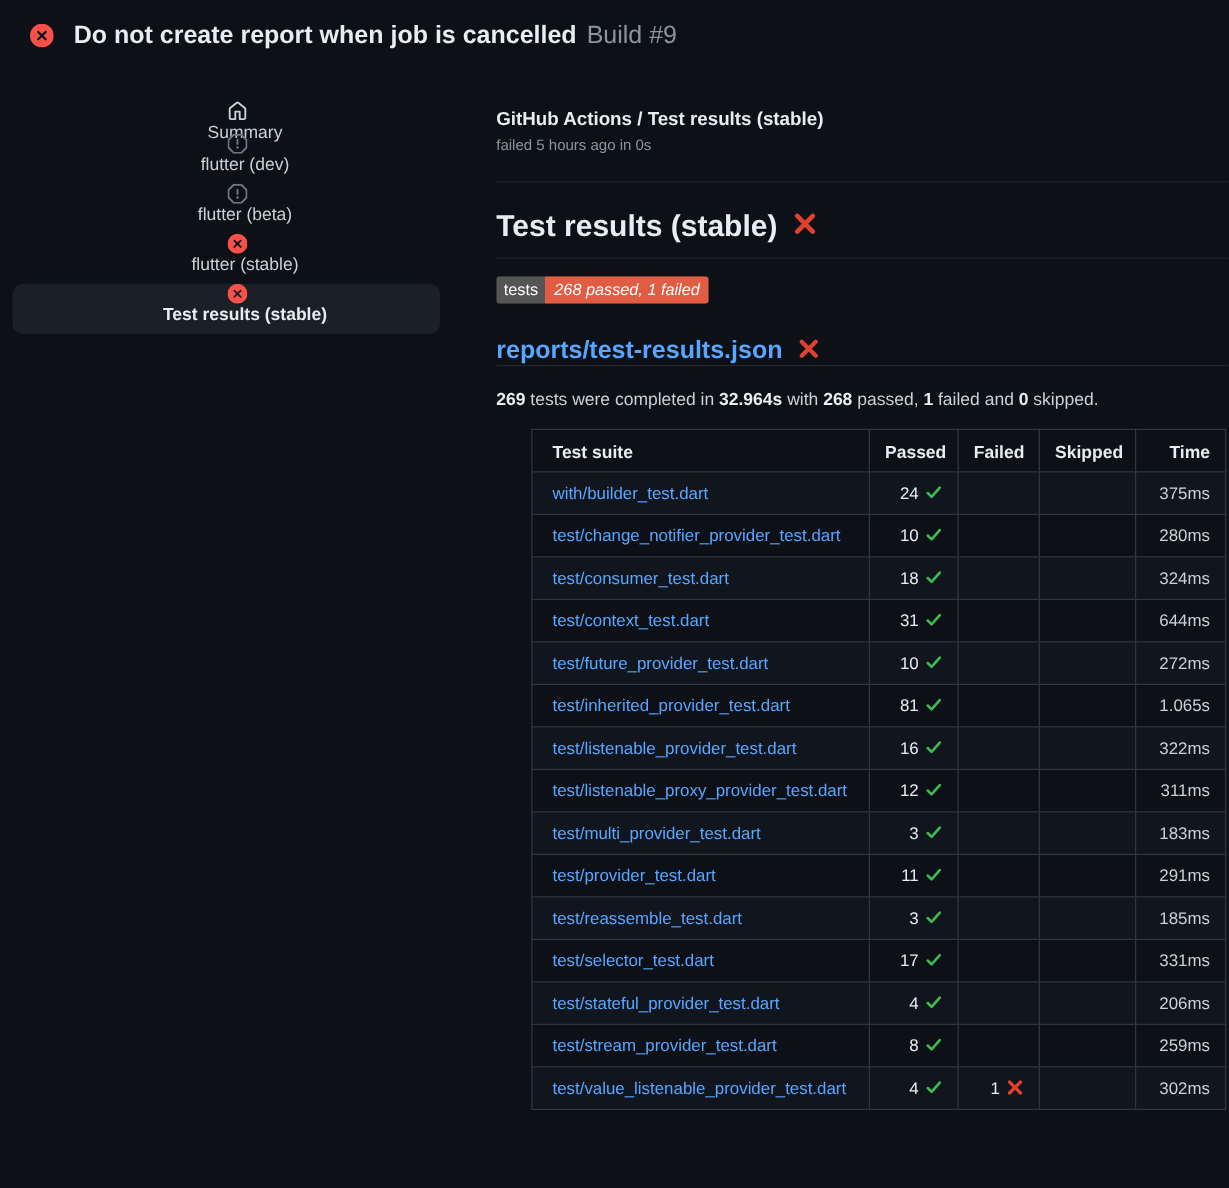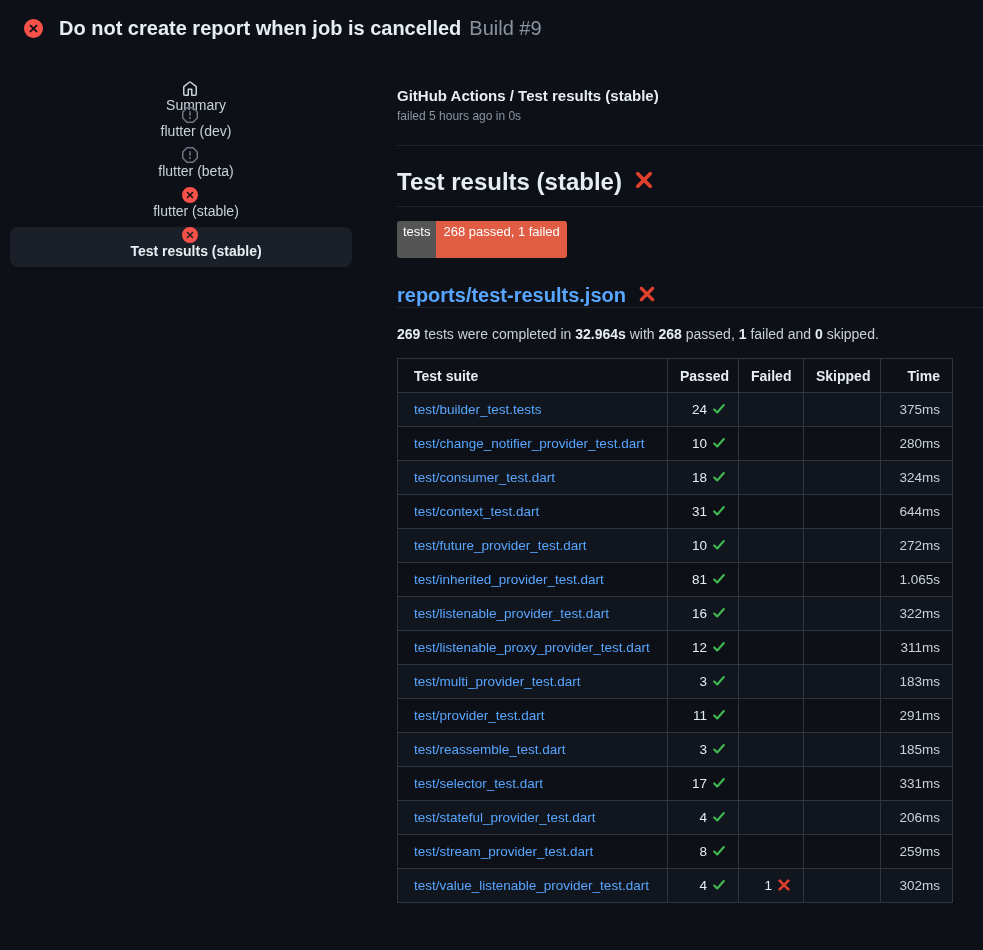--- a/index.html
+++ b/index.html
@@ -36,28 +36,28 @@
   .breadcrumb{font-size:15px; font-weight:700; color:var(--text); line-height:20px;}
   .run-meta{font-size:12px; color:var(--muted); margin-top:3px;}
   .divider{border:none; border-top:1px solid var(--border-muted); margin-top:22px;}
   
   .section-h1{display:flex; align-items:center; gap:12px; margin-top:22px;
     font-size:24px; font-weight:600; color:var(--text);
     padding-bottom:10px; border-bottom:1px solid var(--border-muted);}
   .badge{display:inline-flex; margin-top:14px; border-radius:3px; overflow:hidden;
     font-size:13px; font-weight:400; color:#ffffff; line-height:1;}
   .badge .badge-label{background:var(--badge-gray); padding:4px 6px 5px;}
-  .badge .badge-value{background:var(--badge-red); padding:4px 7px 20px;}
+  .badge .badge-value{background:var(--badge-red); padding:4px 7px 5px;font-style:italic;}
   .section-h2{display:flex; align-items:center; gap:12px; margin-top:26px;
     border-bottom:1px solid var(--border-muted);}
   .section-h2 a{font-size:20px; font-weight:700; color:var(--link); text-decoration:none; cursor:pointer;}
   .summary-line{margin-top:18px; font-size:14px; color:var(--text2);}
   .summary-line b{color:var(--text); font-weight:700;}
   
-  table.results{border-collapse:collapse; margin-top:16px; width:555px; table-layout:fixed;}
+  table.results{border-collapse:collapse; margin-top:16px; width:555px; table-layout:fixed;margin-left:28px;}
   .results th,.results td{border:1px solid var(--border); height:34px; vertical-align:middle;}
   .results th{font-size:14px; font-weight:700; color:var(--text); padding:6px 12px; text-align:right;}
   .results th.suite{ text-align:left; padding-left:16px;}
   .results td{font-size:13.5px; color:var(--text2); padding:6px 12px; text-align:right; white-space:nowrap;}
   .results td.suite{text-align:left; padding-left:16px;}
   .results td.suite a{color:var(--link); text-decoration:none; cursor:pointer;}
   .results tr:nth-child(odd) td{background:var(--row-alt);}
   .results td .val{color:var(--text); }
   .results td svg{vertical-align:-2px; margin-left:5px;}
   .col-suite{width:270px;} .col-passed{width:71px;} .col-failed{width:65px;}
@@ -165,21 +165,21 @@
           <tr>
             <th class="suite">Test suite</th>
             <th>Passed</th>
             <th>Failed</th>
             <th>Skipped</th>
             <th>Time</th>
           </tr>
         </thead>
       <tbody>
           <tr>
-            <td class="suite"><a>test/builder_test.tests</a></td>
+            <td class="suite"><a>with/builder_test.dart</a></td>
             <td><span class="val">24</span><span><svg viewBox="0 0 16 16" width="14" height="14">
                   <path d="M2.5 8.5 L6 12 L13.5 3.5" stroke="#3fb950" stroke-width="2.4" stroke-linecap="round" stroke-linejoin="round" fill="none"></path>
                 </svg></span></td>
             <td></td>
             <td></td>
             <td>375ms</td>
           </tr>
           <tr>
             <td class="suite"><a>test/change_notifier_provider_test.dart</a></td>
             <td><span class="val">10</span><span><svg viewBox="0 0 16 16" width="14" height="14">

